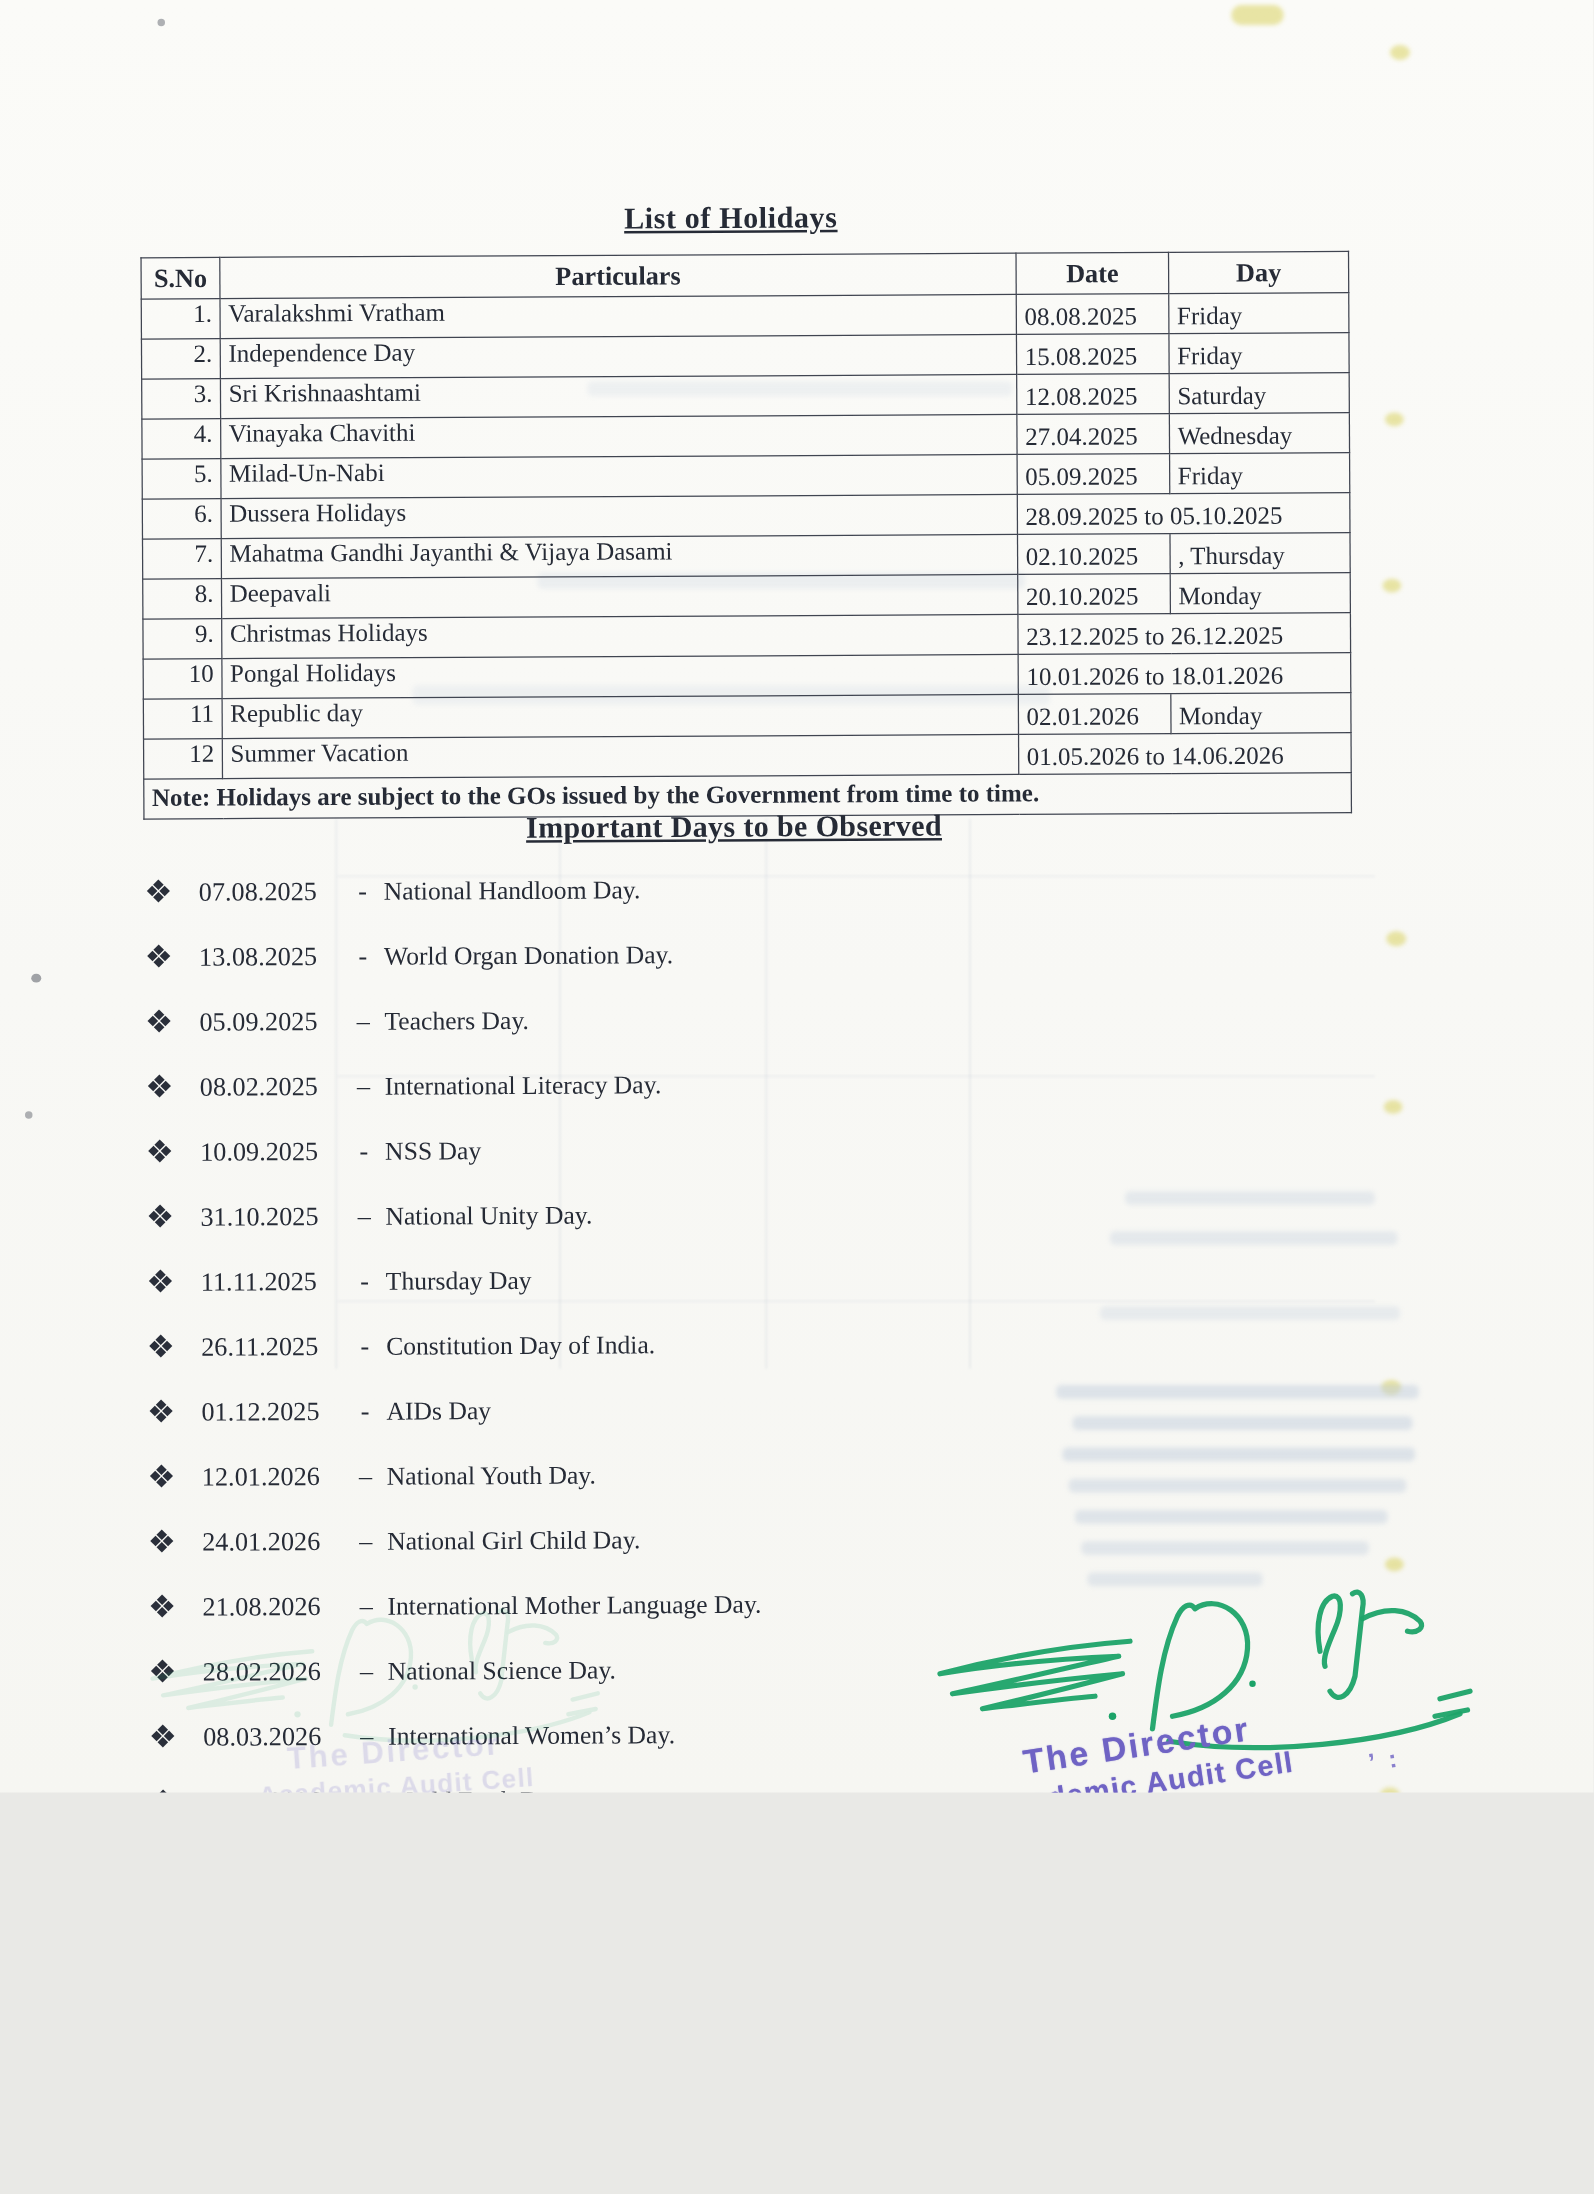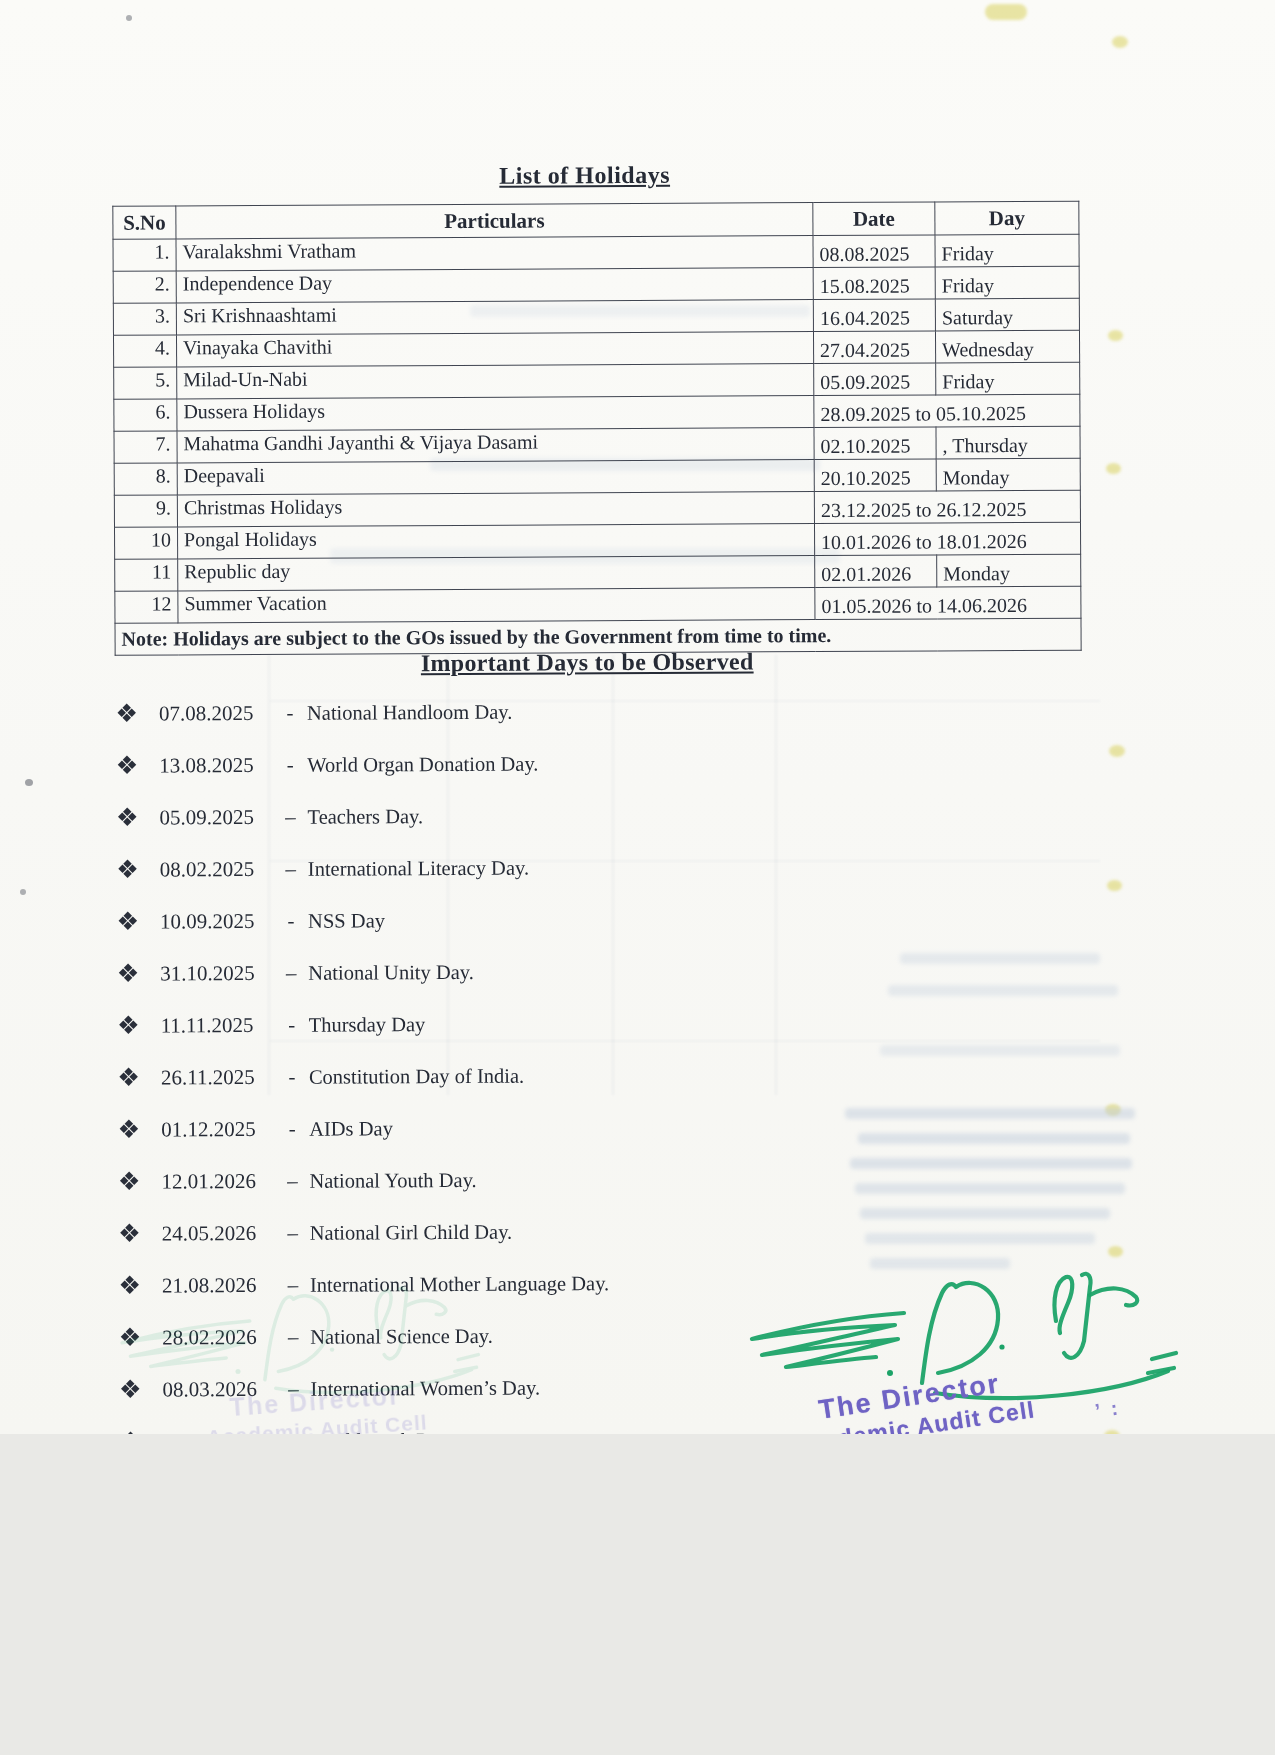--- a/index.html
+++ b/index.html
@@ -159,21 +159,21 @@
         </tr>
         <tr>
           <td class="sno">2.</td>
           <td class="part">Independence Day</td>
           <td class="date">15.08.2025</td>
           <td class="day">Friday</td>
         </tr>
         <tr>
           <td class="sno">3.</td>
           <td class="part">Sri Krishnaashtami</td>
-          <td class="date">16.04.2025</td>
+          <td class="date">12.08.2025</td>
           <td class="day">Saturday</td>
         </tr>
         <tr>
           <td class="sno">4.</td>
           <td class="part">Vinayaka Chavithi</td>
           <td class="date">27.04.2025</td>
           <td class="day">Wednesday</td>
         </tr>
         <tr>
           <td class="sno">5.</td>
@@ -338,21 +338,21 @@
         <span class="isep">–</span>
         <span class="iname">National Youth Day.</span>
       </div>
       <div class="imp-item">
         <span class="bullet">
             <i class="b1"></i>
             <i class="b2"></i>
             <i class="b3"></i>
             <i class="b4"></i>
           </span>
-        <span class="idate">24.05.2026</span>
+        <span class="idate">24.01.2026</span>
         <span class="isep">–</span>
         <span class="iname">National Girl Child Day.</span>
       </div>
       <div class="imp-item">
         <span class="bullet">
             <i class="b1"></i>
             <i class="b2"></i>
             <i class="b3"></i>
             <i class="b4"></i>
           </span>

